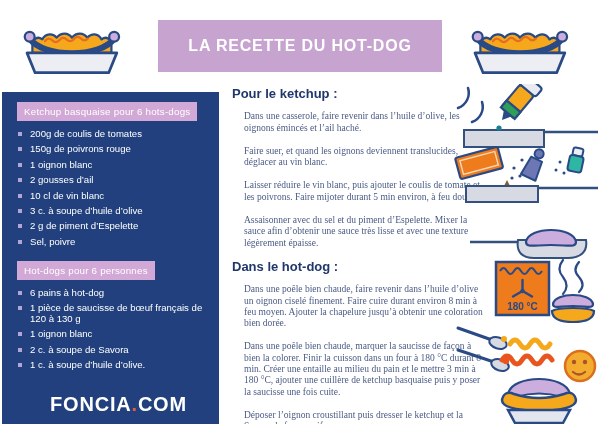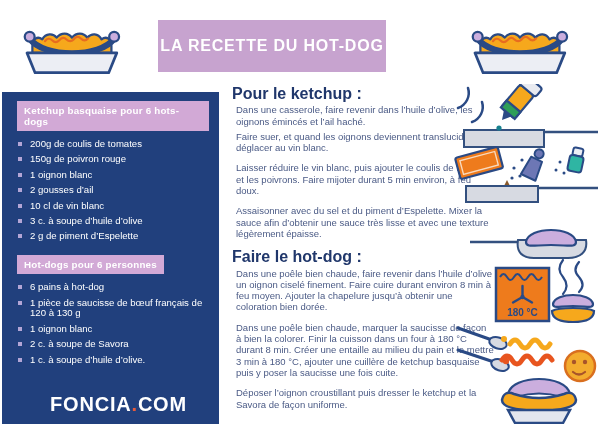--- a/index.html
+++ b/index.html
@@ -2,57 +2,57 @@
 <html><head>
 <meta charset="utf-8">
 <style>
   html,body{margin:0;padding:0;}
   body{
     width:600px;height:424px;position:relative;background:#ffffff;
     font-family:"Liberation Sans", sans-serif;overflow:hidden;
   }
   
   .banner{
-    position:absolute;left:158px;top:20px;width:228px;height:52px;
+    position:absolute;left:158px;top:20px;width:284px;height:52px;
     background:#c7a3cf;color:#fff;display:flex;flex-direction:column;
     justify-content:center;align-items:center;text-align:center;
     font-weight:bold;font-size:16px;line-height:22px;letter-spacing:0.8px;
   }
   .hd-icon{position:absolute;width:106px;height:66px;}
   .hd-left{left:18px;top:10px;}
   .hd-right{left:466px;top:10px;}
   
   .panel{
     position:absolute;left:2px;top:92px;width:217px;height:332px;
     background:#21407d;color:#fff;box-sizing:border-box;
     padding:9px 10px 0 15px;
   }
   .sec-title{
-    display:inline-block;background:#d2a9d6;color:#fff;font-weight:bold;
+    display:inline-block;background:#d2a9d6;color:#fff;font-weight:normal;
     font-size:9.8px;padding:4px 7px;letter-spacing:0.2px;margin:0;
   }
   ul.ing{list-style:none;margin:8px 0 12px 0;padding:0;font-size:9.6px;line-height:10.8px;}
   ul.ing li{position:relative;padding-left:13px;margin-bottom:4.6px;}
   ul.ing li::before{
     content:"";position:absolute;left:1px;top:3px;width:4px;height:4px;background:#b3a6d6;
   }
   .logo{
     position:absolute;left:0;right:0;bottom:8px;text-align:center;
     font-weight:bold;font-size:20px;letter-spacing:0.8px;color:#fff;margin-left:16px;
   }
   .logo .dot{color:#e85b3a;}
   
   .instructions{
     position:absolute;left:232px;top:88px;width:266px;
     color:#4a5a85;font-size:9.5px;line-height:11.3px;
   }
-  h3.step{color:#20376b;font-size:16px;font-weight:bold;margin:0 0 5px 0;}
+  h3.step{color:#20376b;font-size:13px;font-weight:bold;margin:0 0 5px 0;}
   h3.step.second{margin-top:12px;}
   .pgroup{margin:0 0 9px 0;}
-  .pgroup p{margin:4px;}
+  .pgroup p{margin:12px;font-family:Liberation Serif, serif;}
   
   .illo{position:absolute;}
   .illo svg{display:block;}
 </style>
 </head>
 <body>
 
 <div class="hd-icon hd-left illo">
   <svg width="106" height="66" viewBox="0 0 118 70">
     <path d="M16,46 L16,38 C16,30 22,27 27,31 C31,24 39,24 43,29 C48,23 56,23 60,29 C65,23 73,23 77,29 C82,24 89,24 93,31 C98,27 104,30 104,38 L104,46 Z" fill="#f6a81c" stroke="#2a4a85" stroke-width="2.5" stroke-linejoin="round"></path>
@@ -77,26 +77,27 @@
     <circle cx="107" cy="28" r="5.5" fill="#cbaede" stroke="#2a4a85" stroke-width="2.5"></circle>
     <path d="M10,46 L110,46 L101,68 L19,68 Z" fill="#eceef4" stroke="#2a4a85" stroke-width="3" stroke-linejoin="round"></path>
   </svg>
 </div>
 
 <div class="panel">
   <div>
     <h2 class="sec-title">Ketchup basquaise pour 6 hots-dogs</h2>
     <ul class="ing">
       <li>200g de coulis de tomates</li>
-      <li>150g de poivron rouge</li>
+      <li>150g de poivrons rouge</li>
       <li>1 oignon blanc</li>
       <li>2 gousses d’ail</li>
       <li>10 cl de vin blanc</li>
       <li>3 c. à soupe d’huile d’olive</li>
       <li>2 g de piment d’Espelette</li>
+      <li>Sel, poivre</li>
     </ul>
   </div>
   <div>
     <h2 class="sec-title">Hot-dogs pour 6 personnes</h2>
     <ul class="ing">
       <li>6 pains à hot-dog</li>
       <li>1 pièce de saucisse de bœuf français de 120 à 130 g</li>
       <li>1 oignon blanc</li>
       <li>2 c. à soupe de Savora</li>
       <li>1 c. à soupe d’huile d’olive.</li>
@@ -112,21 +113,21 @@
   <div class="pgroup">
     <p>Dans une casserole, faire revenir dans l’huile d’olive, les oignons émincés et l’ail haché.</p>
     <p>Faire suer, et quand les oignons deviennent translucides, déglacer au vin blanc.</p>
   </div>
   <div class="pgroup">
     <p>Laisser réduire le vin blanc, puis ajouter le coulis de tomate et les poivrons. Faire mijoter durant 5 min environ, à feu doux.</p>
   </div>
   <div class="pgroup">
     <p>Assaisonner avec du sel et du piment d’Espelette. Mixer la sauce afin d’obtenir une sauce très lisse et avec une texture légèrement épaisse.</p>
   </div>
-  <h3 class="step second">Faire le hot-dog :</h3>
+  <h3 class="step second">Dans le hot-dog :</h3>
   <div class="pgroup">
     <p>Dans une poêle bien chaude, faire revenir dans l’huile d’olive un oignon ciselé finement. Faire cuire durant environ 8 min à feu moyen. Ajouter la chapelure jusqu’à obtenir une coloration bien dorée.</p>
   </div>
   <div class="pgroup">
     <p>Dans une poêle bien chaude, marquer la saucisse de façon à bien la colorer. Finir la cuisson dans un four à 180 °C durant 8 min. Créer une entaille au milieu du pain et le mettre 3 min à 180 °C, ajouter une cuillère de ketchup basquaise puis y poser la saucisse une fois cuite.</p>
   </div>
   <div class="pgroup">
     <p>Déposer l’oignon croustillant puis dresser le ketchup et la Savora de façon uniforme.</p>
   </div>
 </div>
@@ -175,21 +176,21 @@
 </div>
 
 <div class="illo" style="left:468px;top:212px;">
   <svg width="132" height="52" viewBox="0 0 132 52">
     <line x1="2" y1="30" x2="52" y2="30" stroke="#33507f" stroke-width="2.5"></line>
     <path d="M50,28 L118,28 C120,40 112,46 100,46 L66,46 C54,46 48,40 50,28 Z" fill="#d7dae2" stroke="#33507f" stroke-width="2"></path>
     <path d="M58,30 C60,14 106,14 108,30 C108,36 100,33 83,33 C66,33 58,36 58,30 Z" fill="#cbaede" stroke="#2a4a85" stroke-width="2.2"></path>
   </svg>
 </div>
 
-<div class="illo" style="left:494px;top:266px;text-decoration:underline;">
+<div class="illo" style="left:494px;top:260px;text-decoration:underline;">
   <svg width="58" height="58" viewBox="0 0 58 58">
     <rect x="2" y="2" width="53" height="53" fill="#ee7b1c" stroke="#2a4a85" stroke-width="2.5"></rect>
     <path d="M6,11 q3.5,-6 7,0 q3.5,6 7,0 q3.5,-6 7,0 q3.5,6 7,0 q3.5,-6 7,0 q3.5,6 7,0" fill="none" stroke="#2a4a85" stroke-width="2"></path>
     <g>
       <path d="M28.5,31 L28.5,20 M28.5,31 L38,36.5 M28.5,31 L19,36.5" stroke="#2a4a85" stroke-width="2.4" stroke-linecap="round"></path>
       <circle cx="28.5" cy="31" r="2.2" fill="#2a4a85"></circle>
     </g>
     <text x="28.5" y="50" text-anchor="middle" font-size="10" font-weight="bold" fill="#2a4a85">180 °C</text>
   </svg>
 </div>

